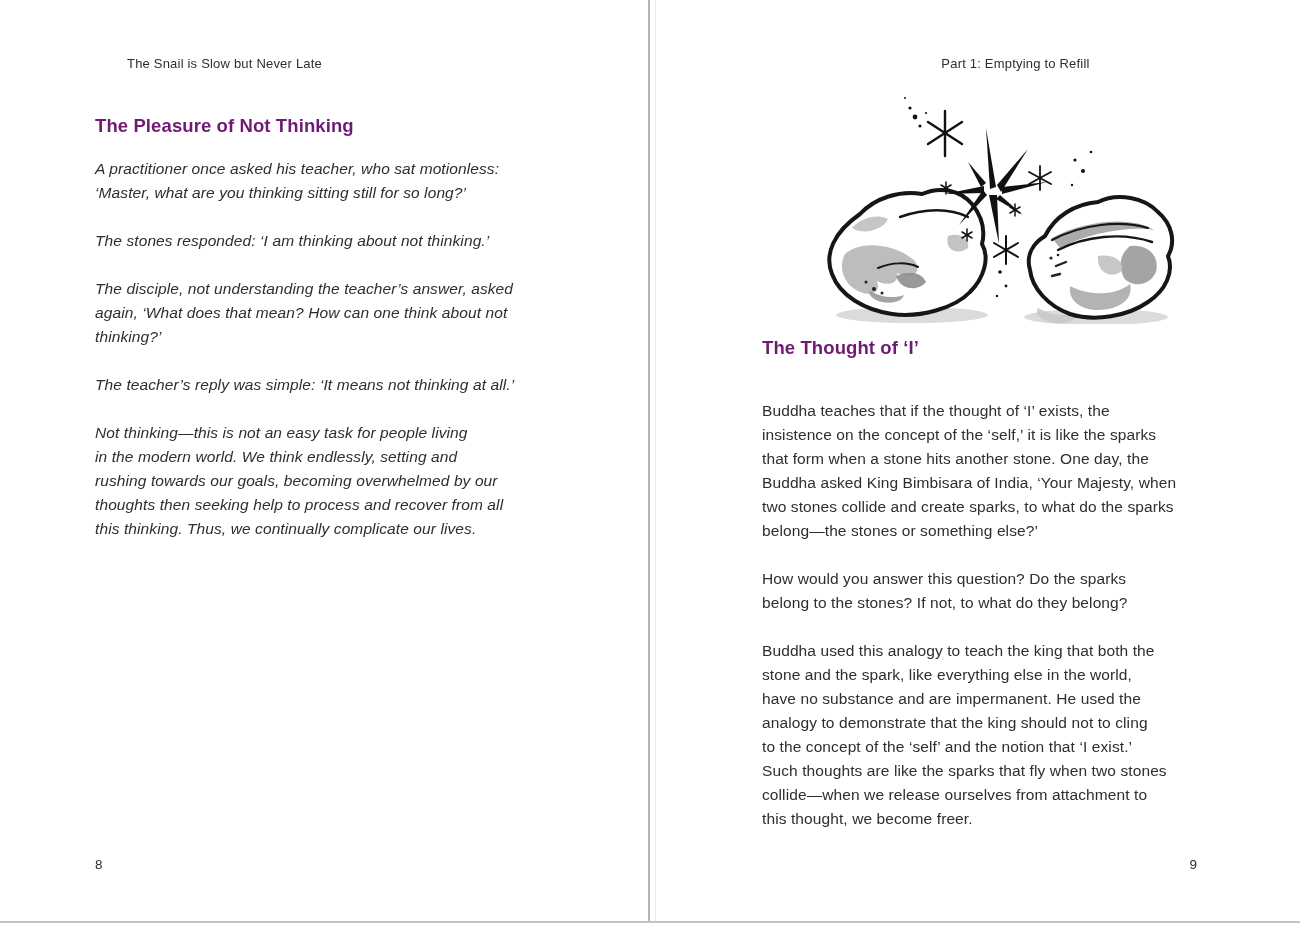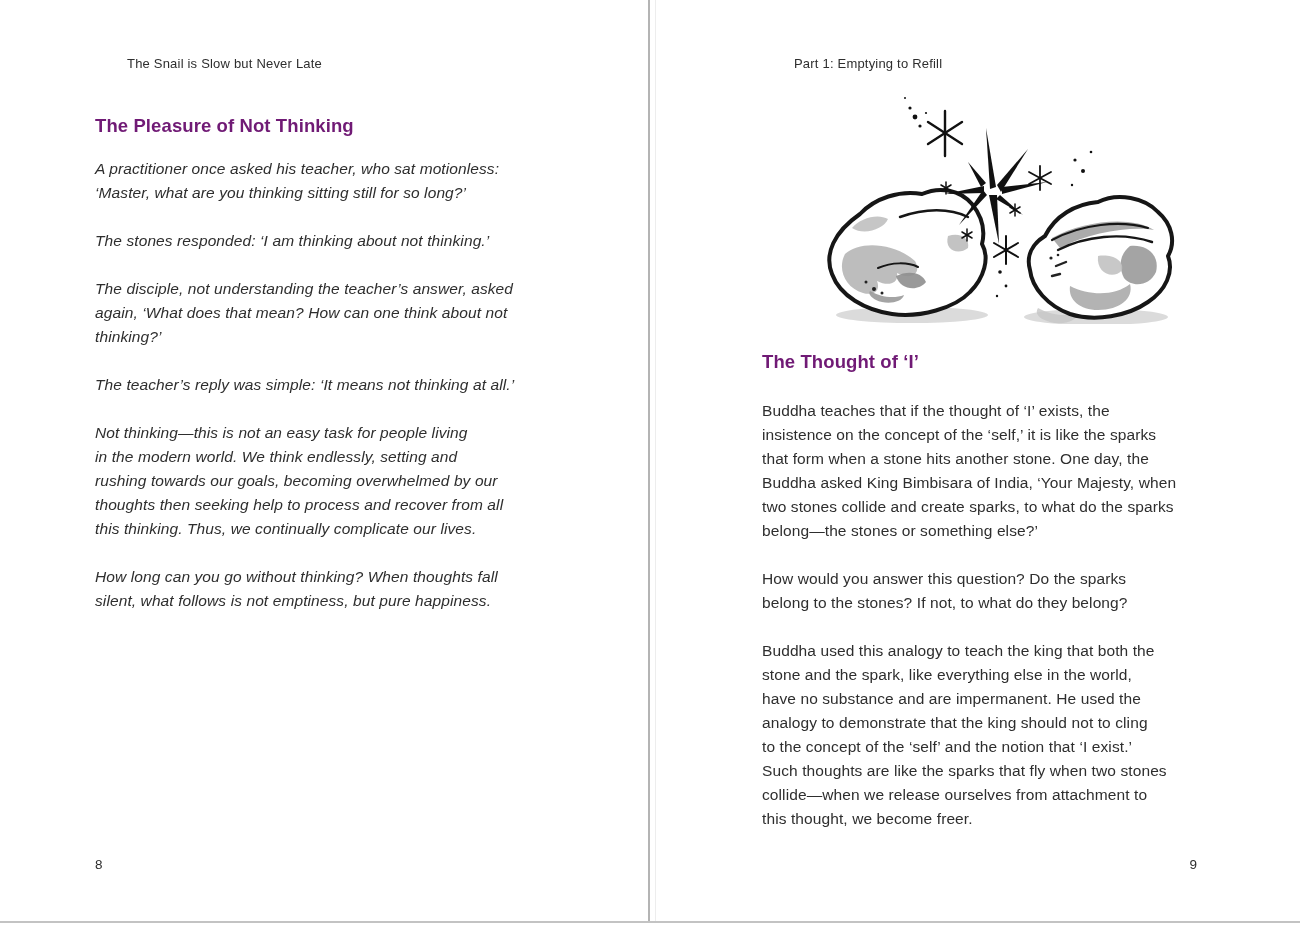--- a/index.html
+++ b/index.html
@@ -12,27 +12,27 @@
   }
   .spread{position:absolute;inset:0;background:#ffffff;}
   .gutter-line{position:absolute;left:648px;top:0;width:2px;height:922px;background:#b4b4b4;}
   .gutter-soft{position:absolute;left:655px;top:0;width:1px;height:922px;background:#ededed;}
   .bottom-edge{position:absolute;left:0;top:921px;width:1300px;height:2px;background:#c3c3c3;}
 
   .running-header{
     position:absolute;top:56px;font-size:13px;letter-spacing:.2px;color:#2e2e2e;margin-left:32px;
   }
   .rh-left{left:95px;}
-  .rh-right{left:762px;width:443px;text-align:left;}
+  .rh-right{left:762px;width:443px;text-align:center;}
 
   .section-heading{
     position:absolute;font-weight:bold;font-size:18.5px;letter-spacing:.1px;color:#701a75;
   }
   .sh-left{left:95px;top:115px;}
-  .sh-right{left:762px;top:351px;text-align:center;}
+  .sh-right{left:762px;top:337px;text-align:center;}
 
   .body-col{
     position:absolute;font-size:15.5px;line-height:24px;color:#2e2e2e;letter-spacing:.1px;
   }
   .bc-left{left:95px;top:157px;width:480px;font-style:italic;}
   .bc-right{left:762px;top:399px;width:480px;}
   .body-col p{margin:0 0 24px 0;white-space:pre-line;}
 
   .page-number{position:absolute;top:857px;font-size:13.5px;color:#2e2e2e;}
   .pn-left{left:95px;}
@@ -55,22 +55,20 @@
     <p>The stones responded: ‘I am thinking about not thinking.’</p>
     <p>The disciple, not understanding the teacher’s answer, asked
 again, ‘What does that mean? How can one think about not
 thinking?’</p>
     <p>The teacher’s reply was simple: ‘It means not thinking at all.’</p>
     <p>Not thinking—this is not an easy task for people living
 in the modern world. We think endlessly, setting and
 rushing towards our goals, becoming overwhelmed by our
 thoughts then seeking help to process and recover from all
 this thinking. Thus, we continually complicate our lives.</p>
-    <p>How long can you go without thinking? When thoughts fall
-silent, what follows is not emptiness, but pure happiness.</p>
   </div>
 
   <div class="page-number pn-left">8</div>
 
   <div class="gutter-line"></div>
   <div class="gutter-soft"></div>
   <div class="bottom-edge"></div>
 
   <div class="running-header rh-right">Part 1: Emptying to Refill</div>
 

